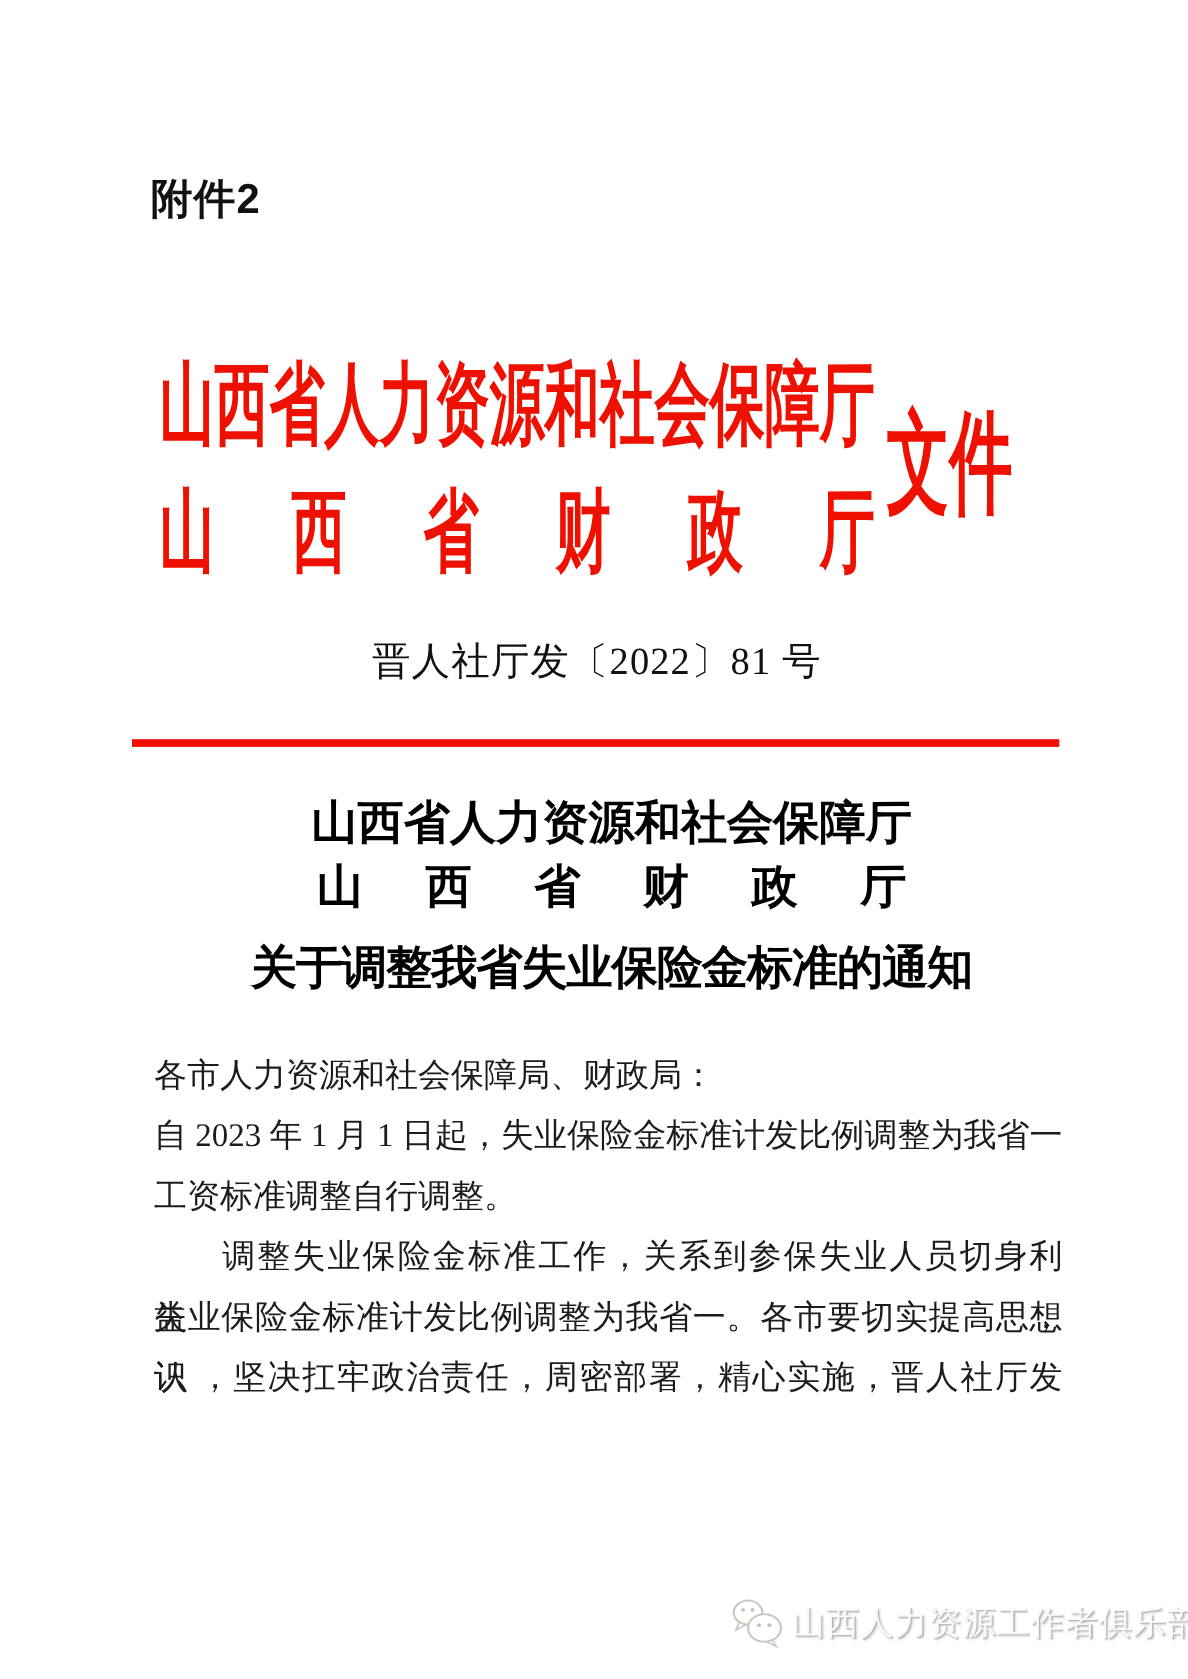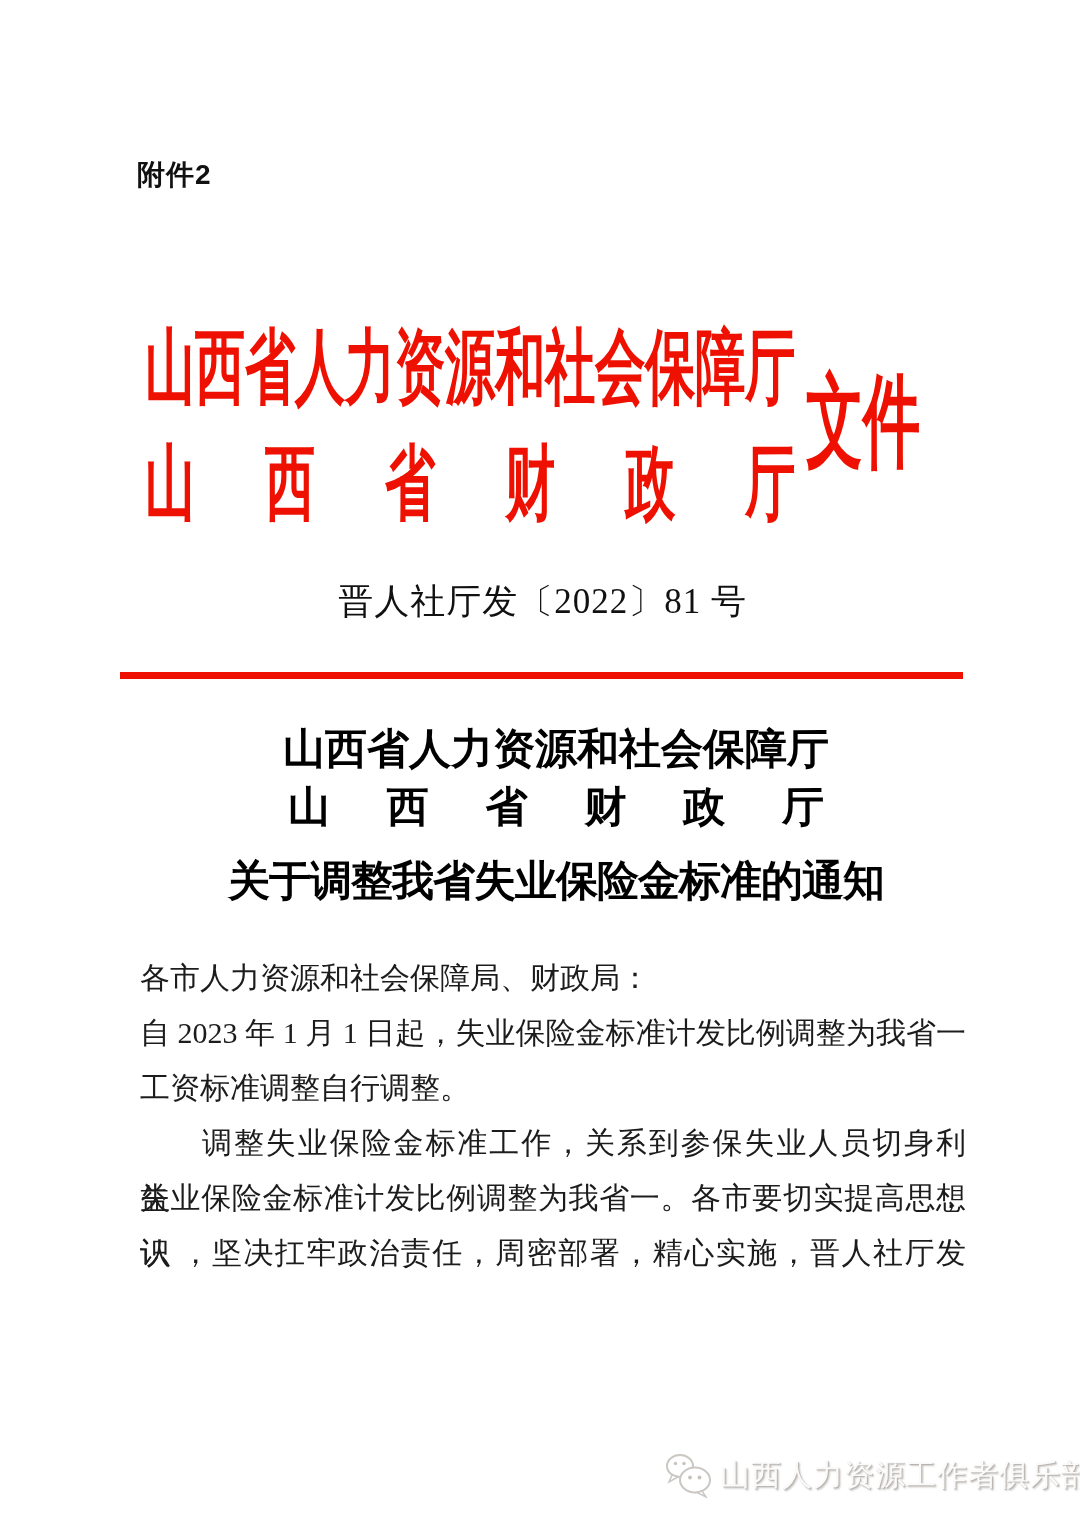--- a/index.html
+++ b/index.html
@@ -4,21 +4,21 @@
 <style>
   html,body{margin:0;padding:0;background:#fff;}
   .page{
     position:relative;width:1080px;height:1526px;background:#ffffff;
     overflow:hidden;font-family:"Liberation Serif","DejaVu Serif",serif;color:#1a1a1a;
   }
   
   .attachment{
     position:absolute;left:137px;top:156px;
     font-family:"Liberation Sans","DejaVu Sans",sans-serif;
-    font-size:28px;font-weight:600;color:#111;letter-spacing:1px;
+    font-size:38px;font-weight:600;color:#111;letter-spacing:1px;
   }
   
   .letterhead{position:absolute;left:145px;top:326px;color:#ee1000;font-weight:bold;}
   .lh-line1{
     font-size:82px;line-height:84px;white-space:nowrap;width:1066px;
     transform:scaleX(0.61);transform-origin:left top;
   }
   .lh-line2{
     margin-top:32px;font-size:82px;line-height:84px;width:1066px;
     transform:scaleX(0.61);transform-origin:left top;

